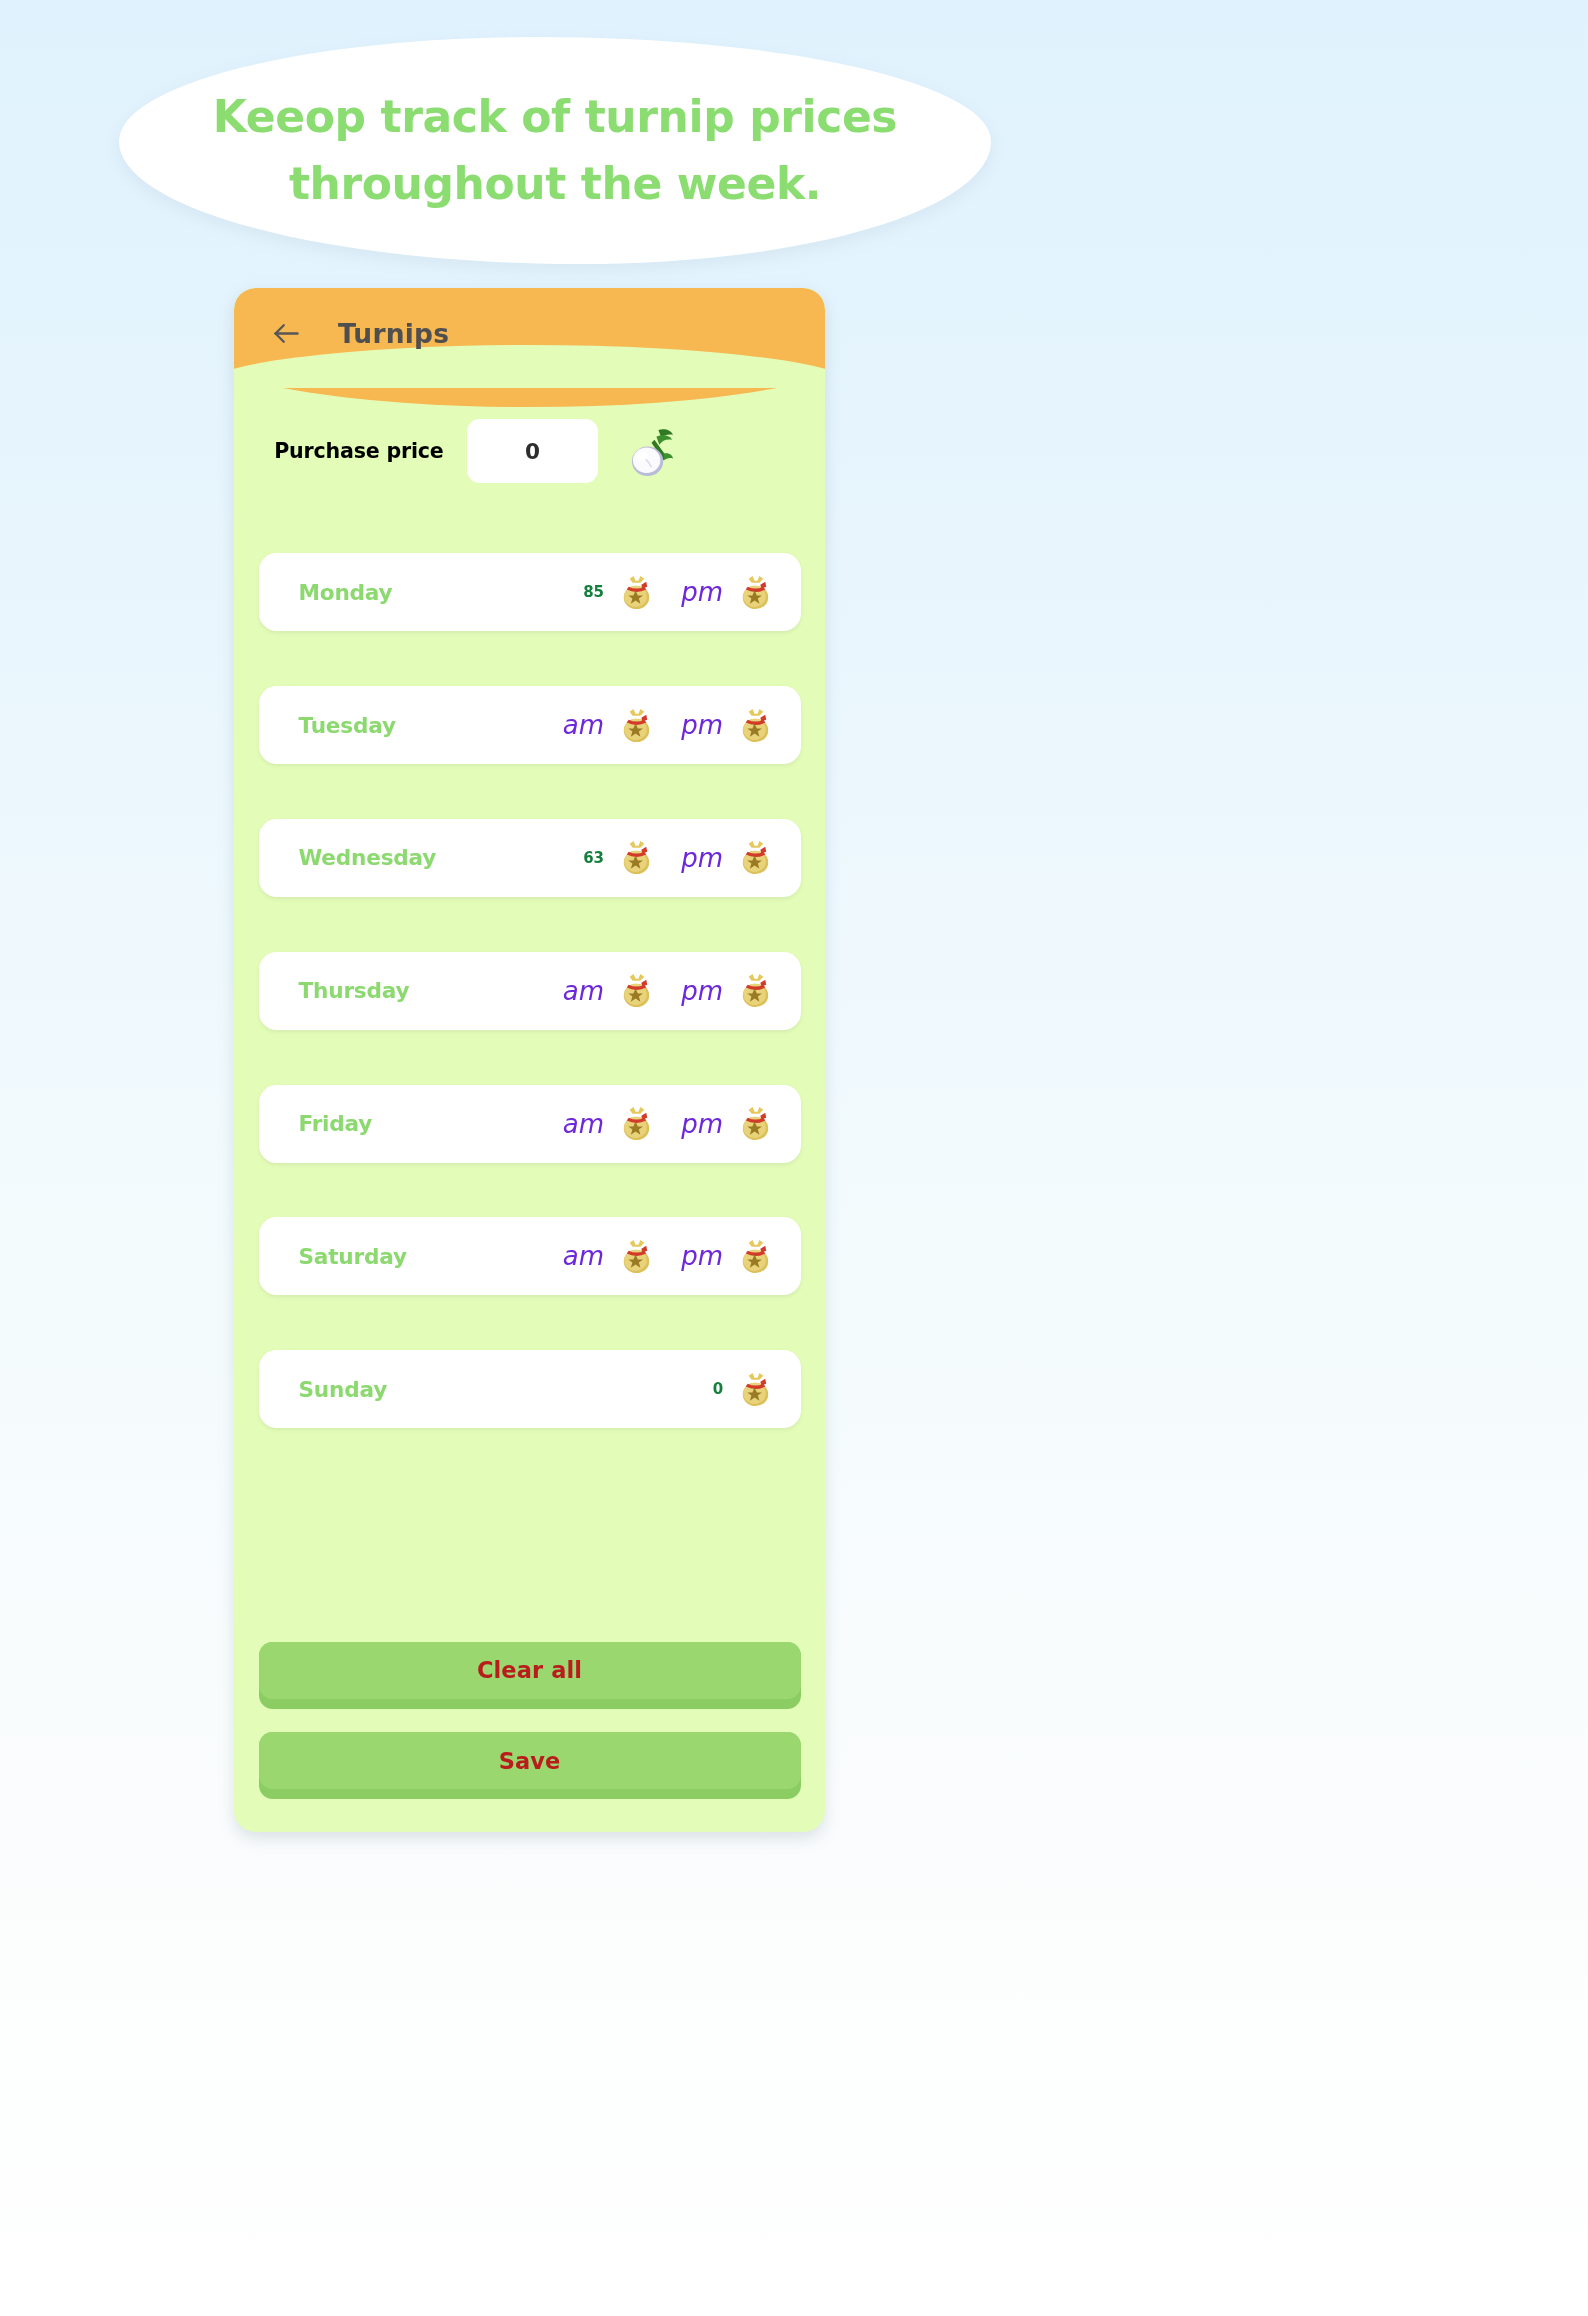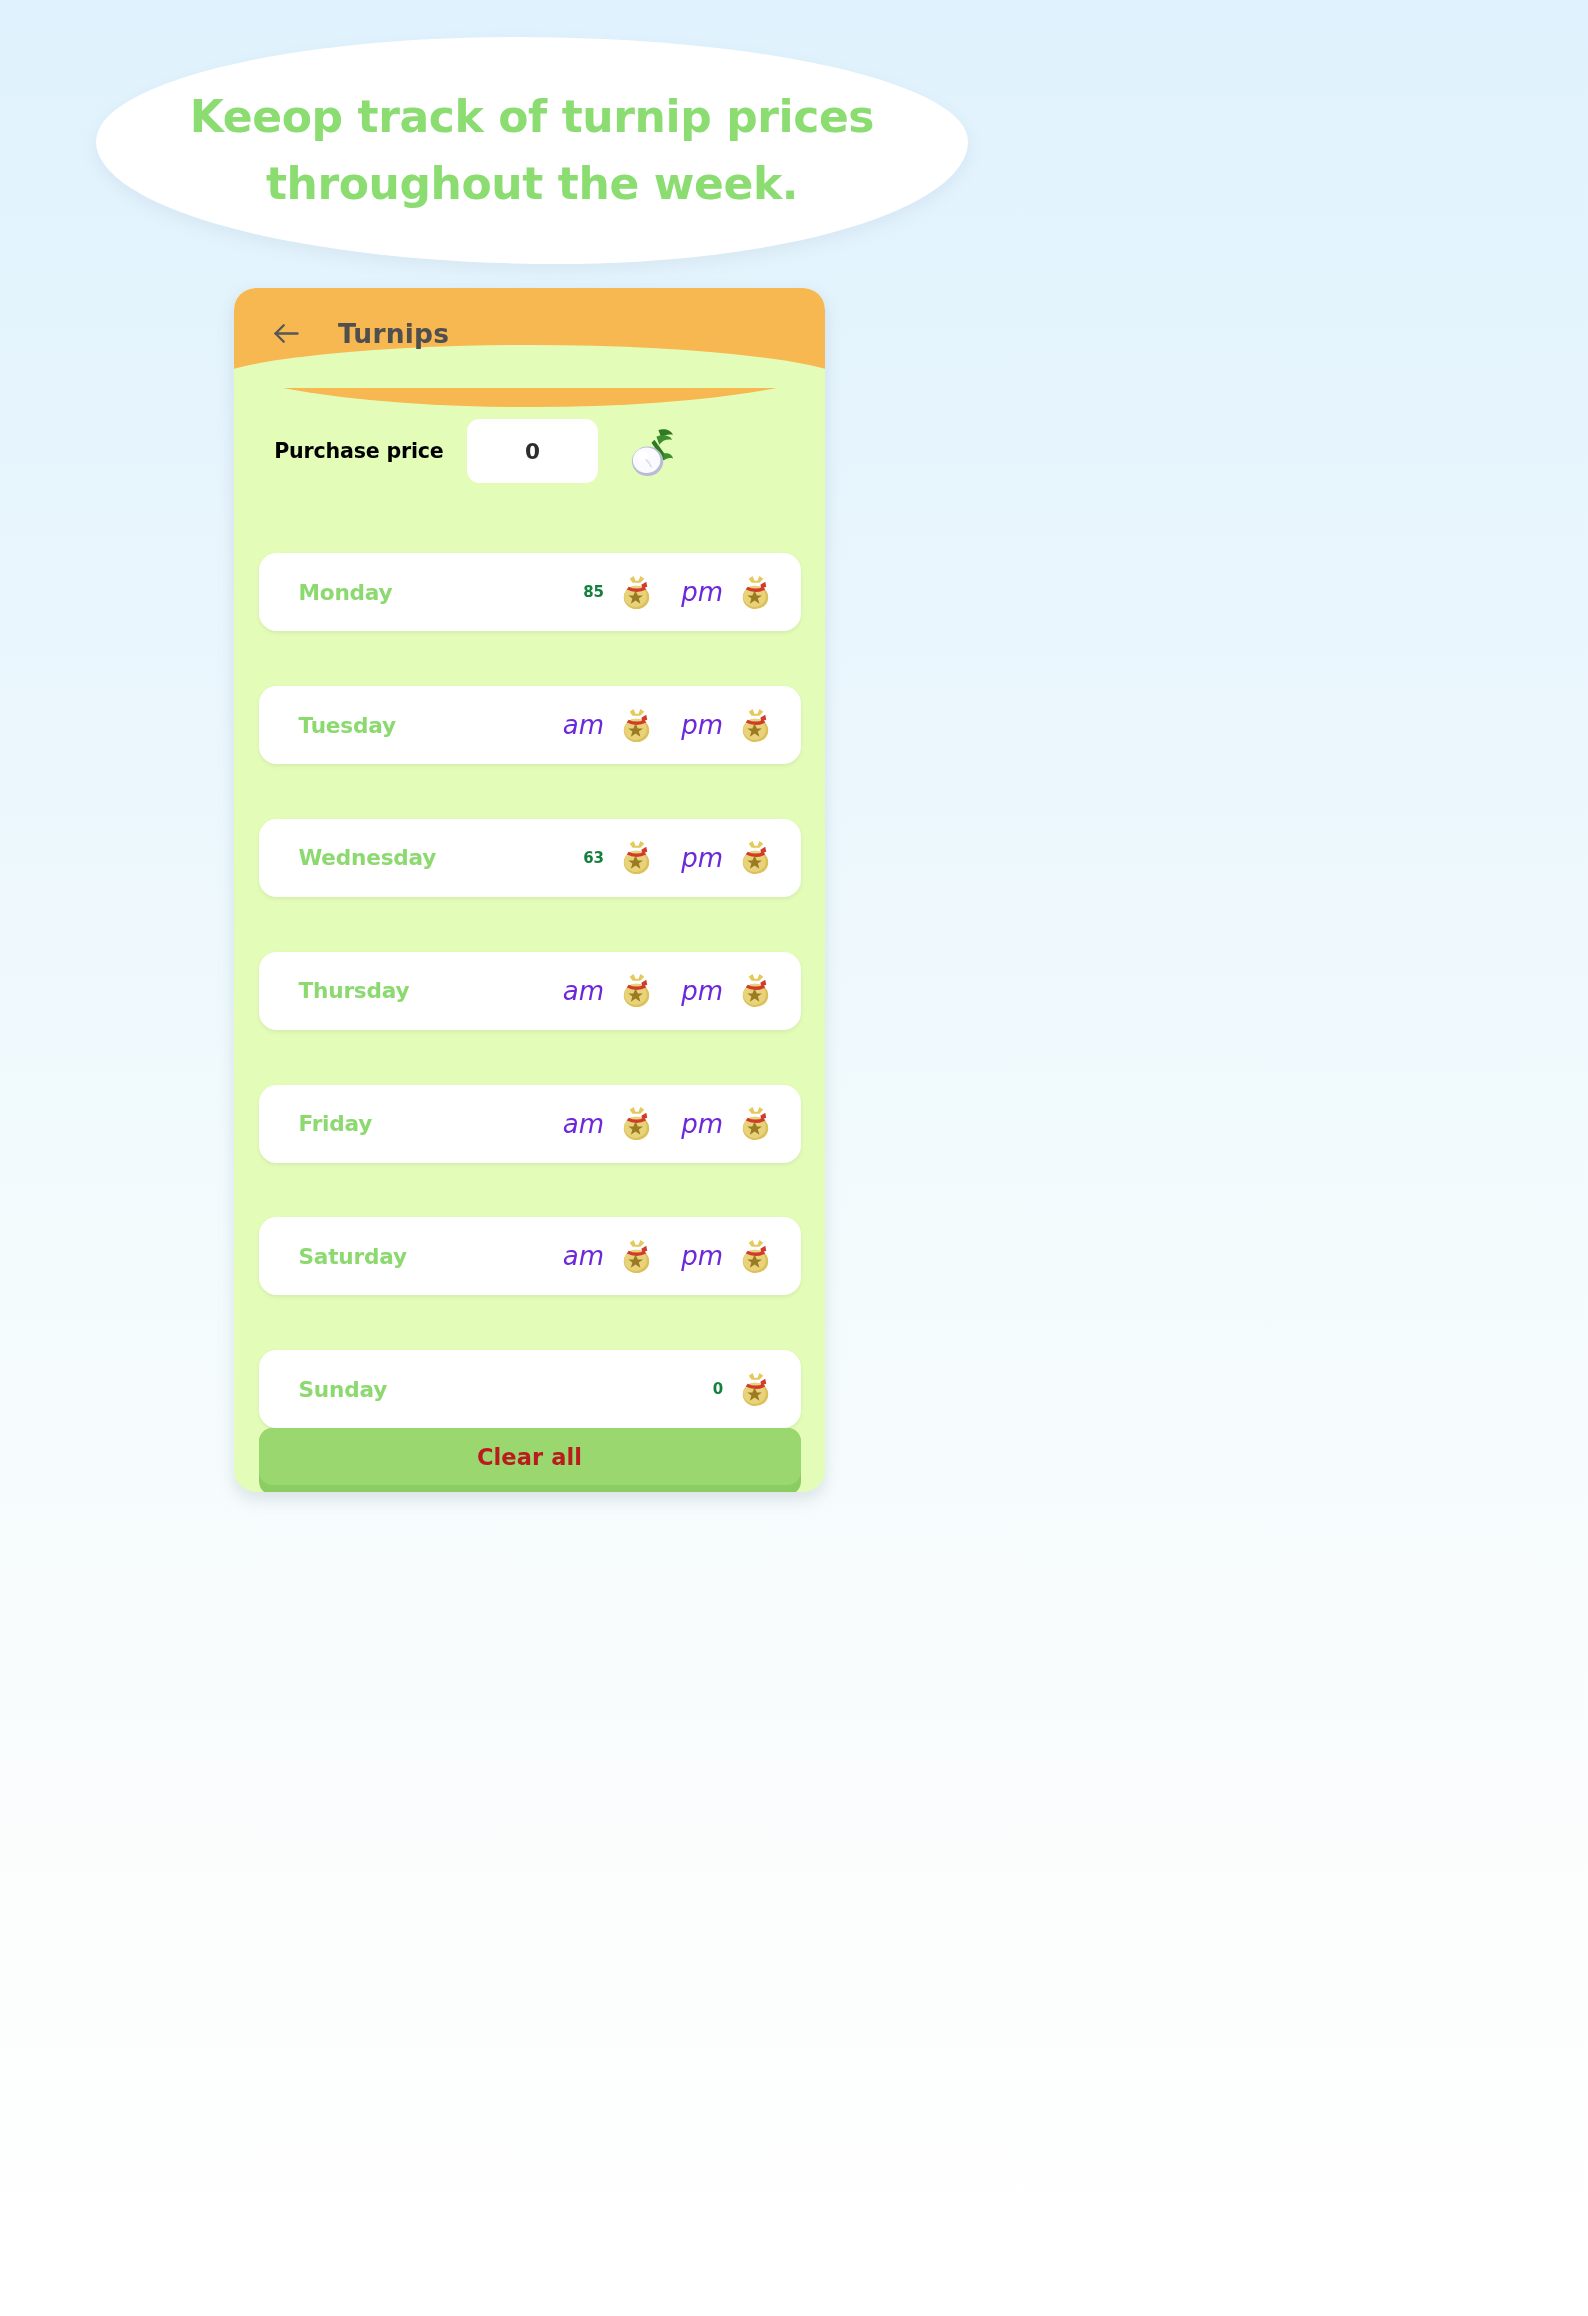--- a/index.html
+++ b/index.html
@@ -20,21 +20,21 @@
                 #f4fbfd 56%,
                 #f8fcfd 70%,
                 #fcfdfd 84%,
                 #ffffff 100%);
     position: relative;
   }
 
   
   .bubble-wrap {
     position: absolute;
-    left: 96px;
+    left: 119px;
     top: 37px;
     width: 872px;
     height: 227px;
   }
   .bubble {
     position: absolute;
     inset: 0;
     background: #ffffff;
     border-radius: 48% 52% 47% 53% / 46% 46% 54% 54%;
     box-shadow: 0 5.9px 15.7px rgba(120,150,175,0.12);
@@ -58,21 +58,21 @@
     line-height: 1.04;
     white-space: nowrap;
   }
 
   
   .phone {
     position: absolute;
     left: 234px;
     top: 288px;
     width: 591px;
-    height: 1204px;
+    height: 1544px;
     border-radius: 21.6px;
     background: #e3fcb8;
     box-shadow: 0 6.9px 15.7px rgba(110,135,150,0.22);
     overflow: hidden;
   }
 
   
   .appbar {
     position: relative;
     height: 90px;

